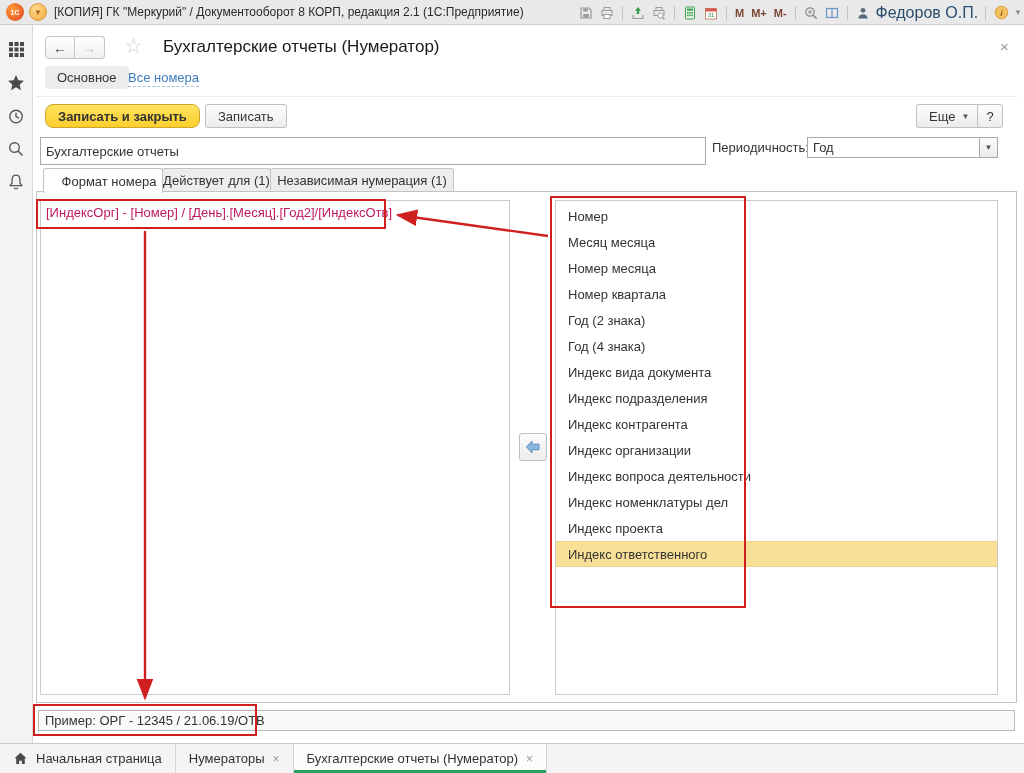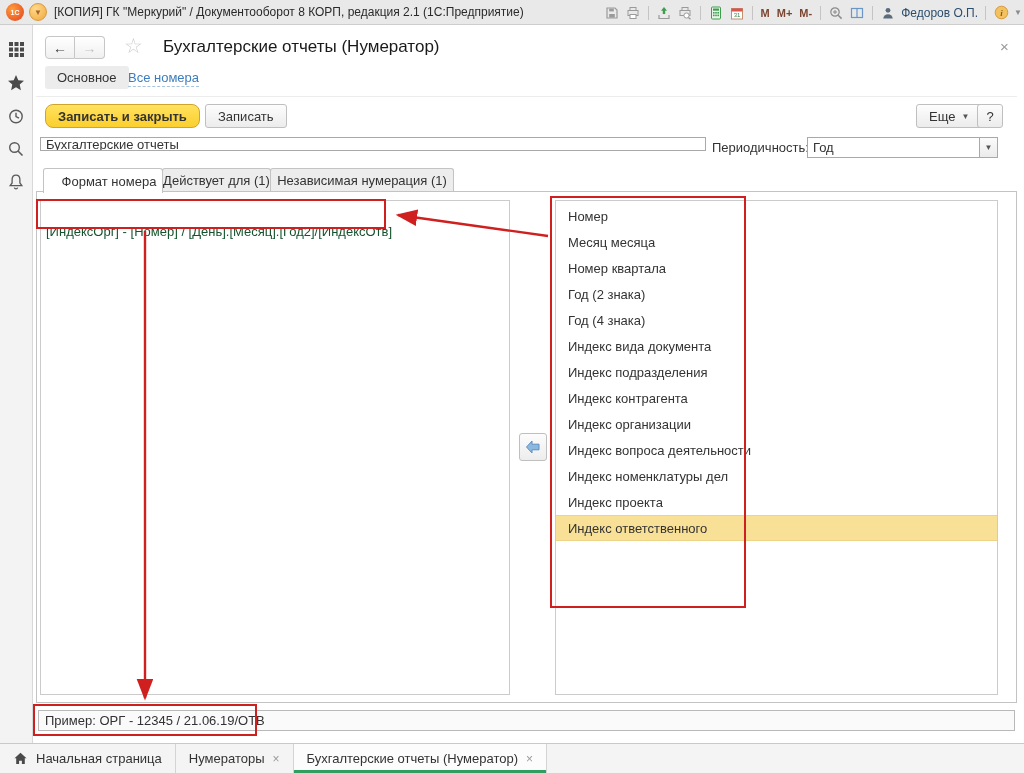--- a/index.html
+++ b/index.html
@@ -32,21 +32,21 @@
     display:flex; align-items:center; justify-content:center;
   }
   .tb-title { left:54px; top:5px; font-size:12px; color:#2a2a2a; white-space:nowrap; }
   .tb-right {
     right:2px; top:0; height:25px;
     display:flex; align-items:center; gap:5px;
   }
   .tbi { width:16px; height:16px; display:flex; align-items:center; justify-content:center; }
   .tb-sep { width:1px; height:14px; background:#c4c4c4; margin:0 2px; }
   .tb-mem { font-size:11px; font-weight:bold; color:#7a4632; padding:0 1px; }
-  .tb-user { font-size:12px; color:#2c4e6e; white-space:nowrap; }
+  .tb-user { font-size:16px; color:#2c4e6e; white-space:nowrap; }
   .tb-chev { font-size:8px; color:#8a8a8a; }
 
   
   .sidebar {
     left:0; top:25px; width:33px; height:718px;
     background:#f3f3f3; border-right:1px solid #d8d8d8;
   }
   .sb-icon { width:32px; height:33px; display:flex; align-items:center; justify-content:center; }
 
   
@@ -81,21 +81,21 @@
     padding:0 12px; white-space:nowrap;
   }
   .btn-yellow {
     background:linear-gradient(#ffe25e,#fbcf2e);
     border-color:#cfa42a; font-weight:bold;border-radius:8px;
   }
   .dd-caret { font-size:8px; color:#555; margin-left:6px; }
 
   
   .input {
-    border:1px solid #a9a9a9; background:#fff; height:14px;
+    border:1px solid #a9a9a9; background:#fff; height:28px;
     display:flex; align-items:center; padding:4px 5px; white-space:nowrap; overflow:hidden;
   }
   .select { border:1px solid #a9a9a9; background:#fff; height:21px; display:flex; }
   .select .val { flex:1; display:flex; align-items:center; padding:0 5px; }
   .select .dbtn {
     width:18px; border-left:1px solid #a9a9a9; background:linear-gradient(#fbfbfb,#ebebeb);
     display:flex; align-items:center; justify-content:center; font-size:8px; color:#555;
   }
 
   
@@ -105,21 +105,21 @@
     background:#ededed; border:1px solid #c3c3c3; border-bottom:none;
     border-radius:3px 3px 0 0; white-space:nowrap;
   }
   .ftab.active { background:#fff; height:25px; z-index:3;padding-left:12px; }
 
   .tab-content {
     left:36px; top:191px; width:981px; height:512px;
     border:1px solid #c3c3c3; background:#fff; z-index:1;
   }
   .panel { border:1px solid #cbcbcb; background:#fff; }
-  .format-text { left:46px; top:224px; white-space:nowrap; color:#14532d; z-index:2; }
+  .format-text { left:46px; top:205px; white-space:nowrap; color:#be185d; z-index:2; }
 
   .transfer-btn {
     left:519px; top:433px; width:28px; height:28px;
     border:1px solid #bfbfbf; border-radius:3px;
     background:linear-gradient(#fcfcfc,#ededed);
     display:flex; align-items:center; justify-content:center;
   }
 
   .comp-list { left:556px; top:201px; width:441px; height:493px; padding-top:2px; overflow:hidden; }
   .citem { height:26px; display:flex; align-items:center; padding-left:12px; white-space:nowrap; }
@@ -328,20 +328,21 @@
 <div class="abs transfer-btn" style="z-index:2;">
   <svg width="16" height="16" viewBox="0 0 16 16">
       <polygon points="14,5.2 7,5.2 7,2 1.5,8 7,14 7,10.8 14,10.8" fill="#8cb8e0" stroke="#5f8fc0" stroke-width="1"></polygon>
     </svg>
 </div>
 
 <div class="abs panel" style="left:555px; top:200px; width:443px; height:495px; z-index:2;"></div>
 <div class="abs comp-list" style="z-index:2;">
   <div class="citem">Номер</div>
   <div class="citem">Месяц месяца</div>
+  <div class="citem">Номер месяца</div>
   <div class="citem">Номер квартала</div>
   <div class="citem">Год (2 знака)</div>
   <div class="citem">Год (4 знака)</div>
   <div class="citem">Индекс вида документа</div>
   <div class="citem">Индекс подразделения</div>
   <div class="citem">Индекс контрагента</div>
   <div class="citem">Индекс организации</div>
   <div class="citem">Индекс вопроса деятельности</div>
   <div class="citem">Индекс номенклатуры дел</div>
   <div class="citem">Индекс проекта</div>

